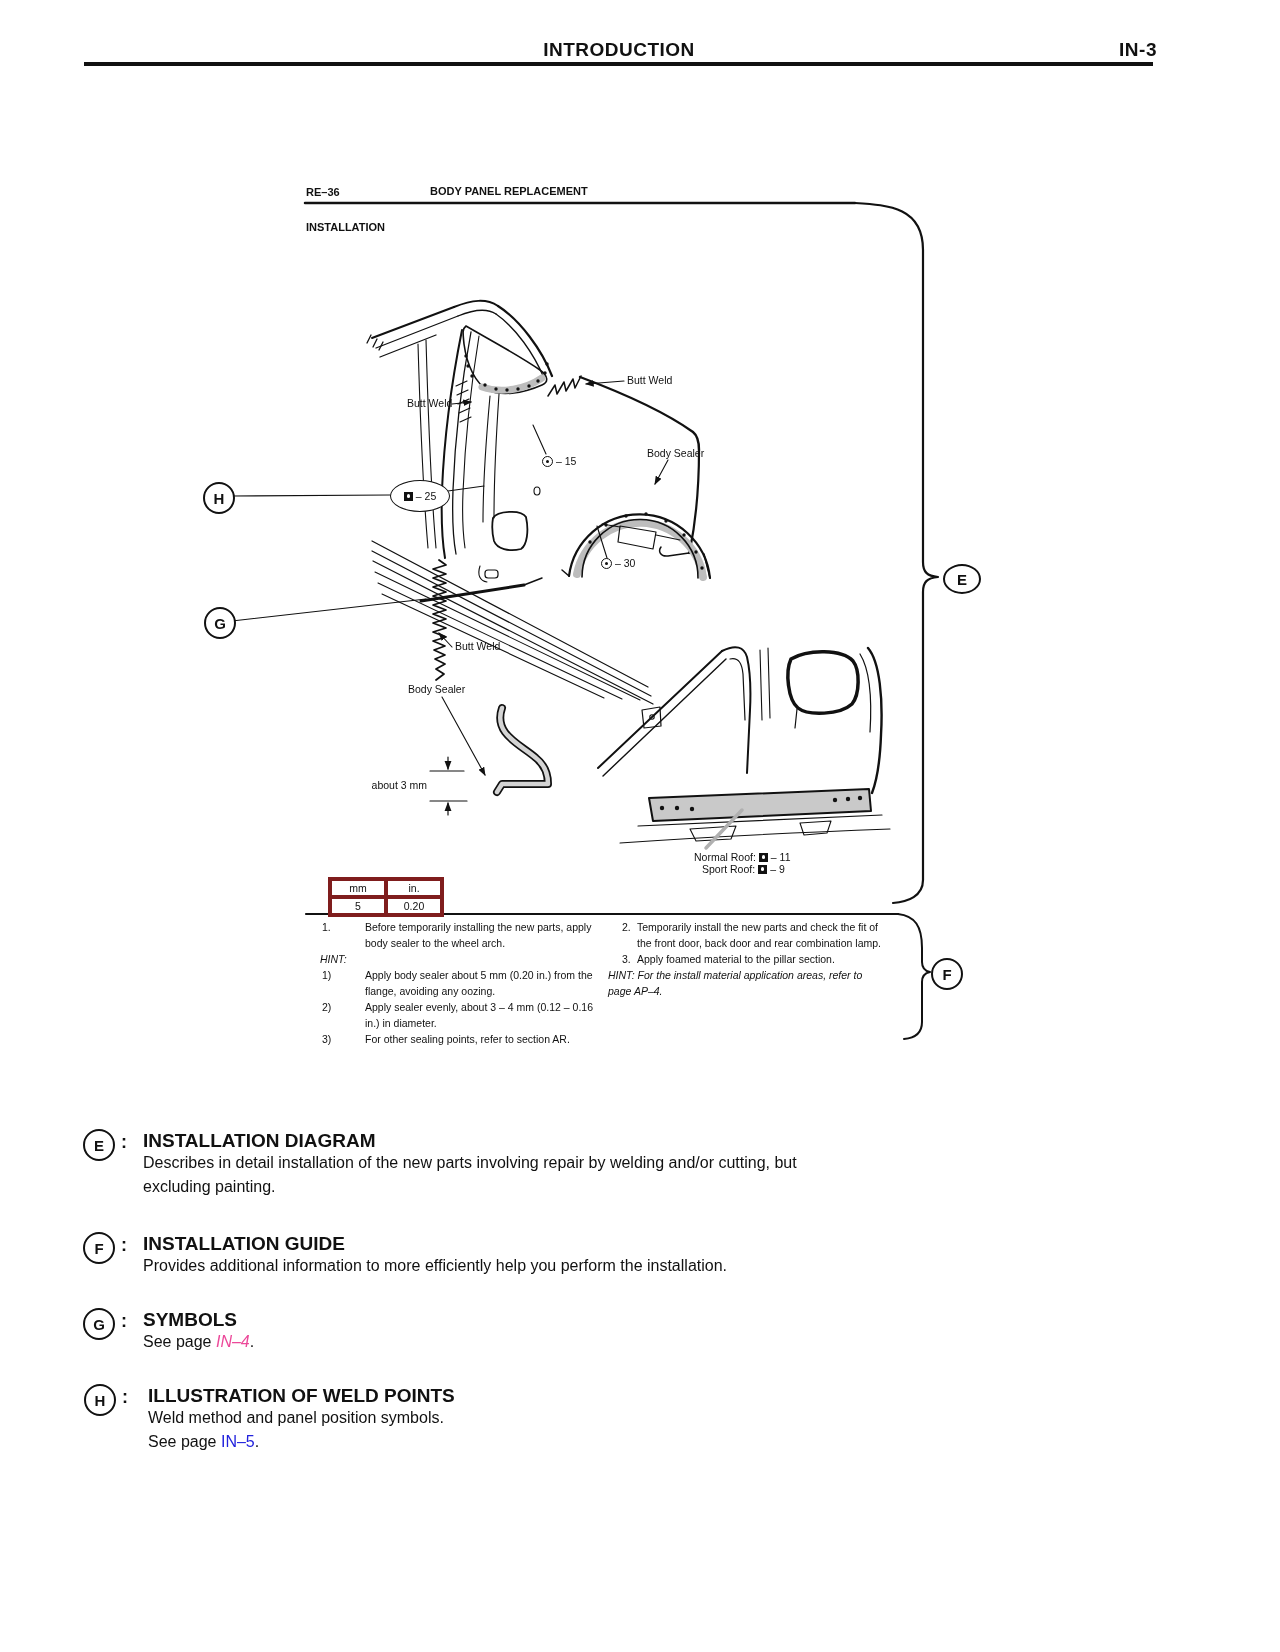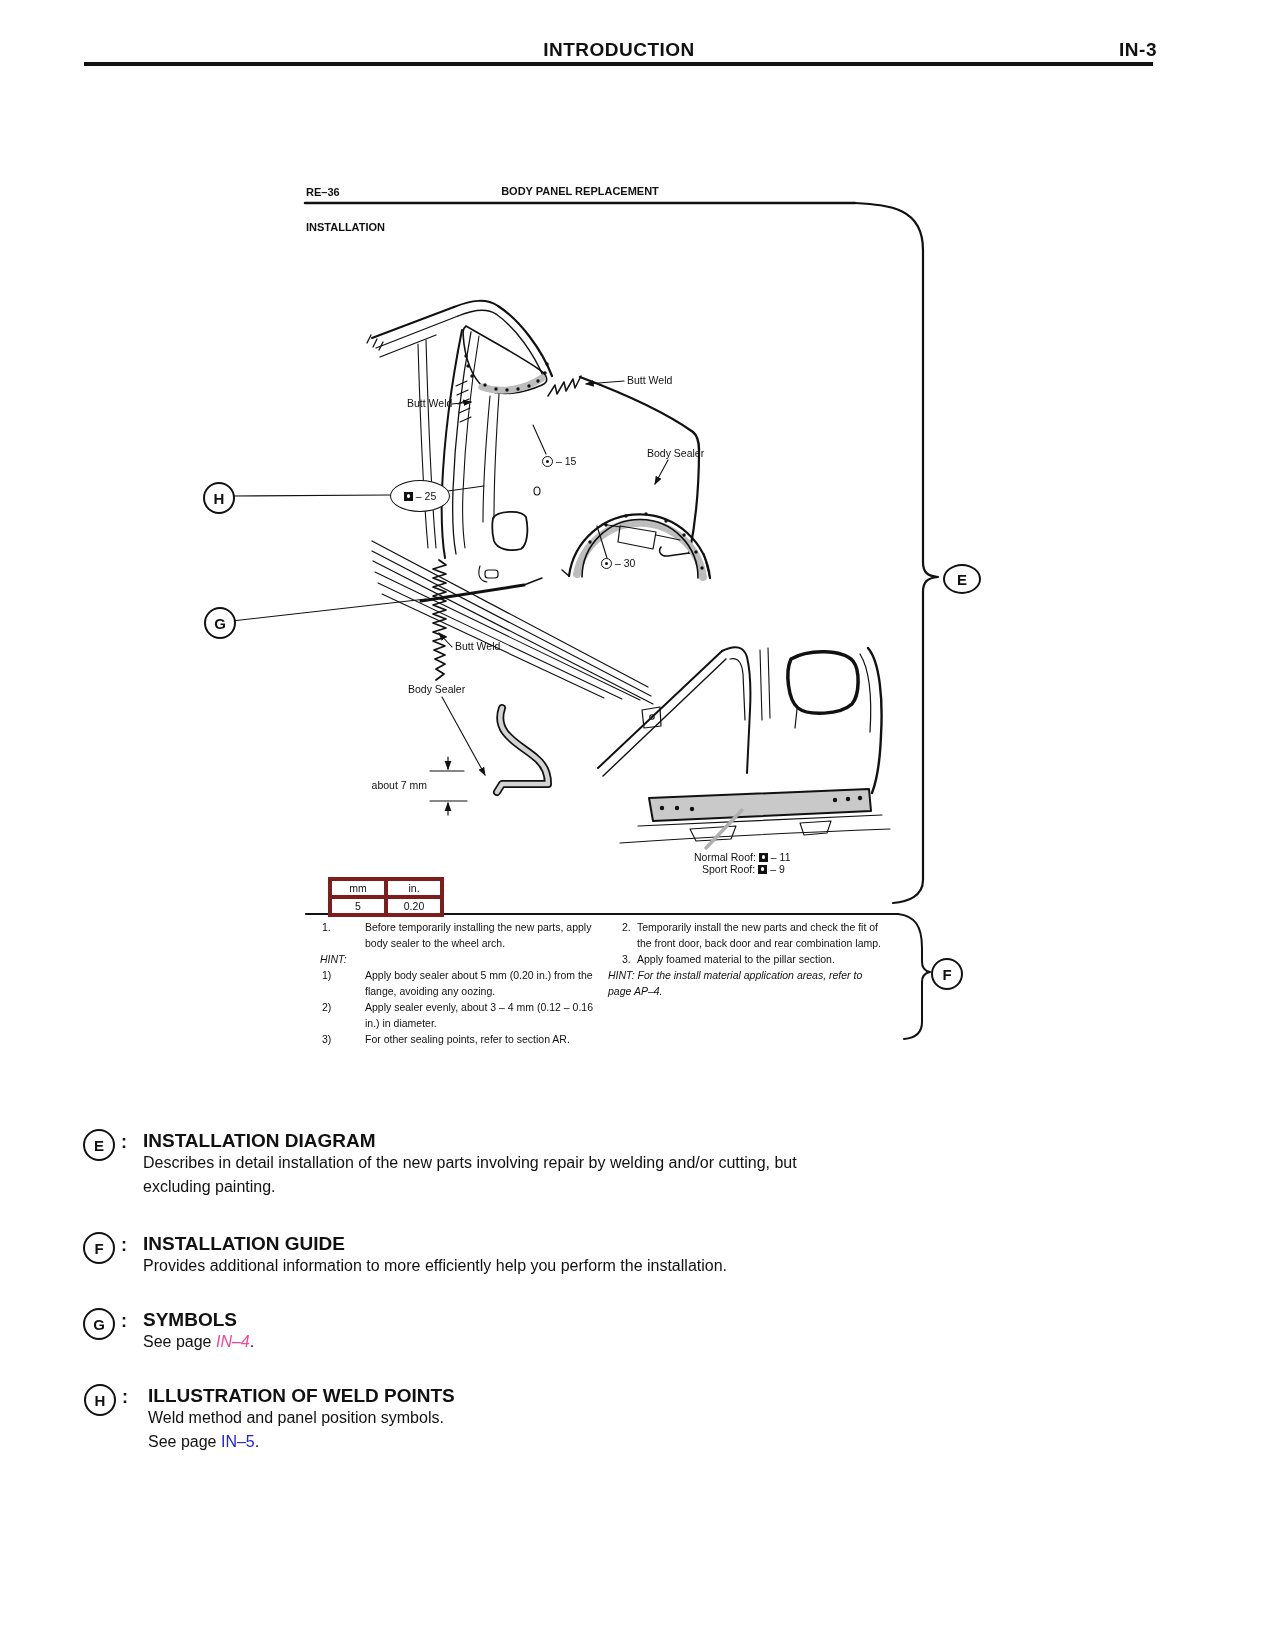--- a/index.html
+++ b/index.html
@@ -35,21 +35,21 @@
   svg{position:absolute;left:190px;top:180px;}
 </style>
 </head>
 <body>
 
 <div class="main-title" style="left:519px;top:39px;width:200px;text-align:center;">INTRODUCTION</div>
 <div class="main-title" style="left:1097px;top:39px;width:60px;text-align:right;">IN-3</div>
 <div class="header-rule" style="left:84px;top:62px;width:1069px;height:4px;"></div>
 
 <div class="x-small-bold" style="left:306px;top:186px;">RE–36</div>
-<div class="x-small-bold" style="left:430px;top:185px;width:300px;text-align:center;">BODY PANEL REPLACEMENT</div>
+<div class="x-small-bold" style="left:430px;top:185px;width:300px;text-align:left;">BODY PANEL REPLACEMENT</div>
 <div class="x-small-bold" style="left:306px;top:221px;">INSTALLATION</div>
 
 <svg width="800" height="880" viewBox="0 0 800 880">
   <defs>
     <marker id="ah" markerWidth="8" markerHeight="6" refX="7" refY="3" orient="auto">
       <path d="M0,0 L8,3 L0,6 Z" fill="#111"></path>
     </marker>
   </defs>
   <g stroke="#111" fill="none" stroke-linecap="round" stroke-linejoin="round">
 
@@ -209,21 +209,21 @@
   <span class="sym-c"></span>
   <span>– 30</span>
   </div>
 <div class="lbl" style="left:455px;top:640px;">
   <span>Butt Weld</span>
   </div>
 <div class="lbl" style="left:408px;top:683px;">
   <span>Body Sealer</span>
   </div>
 <div class="lbl" style="left:370px;top:779px;width:57px;justify-content:flex-end;">
-  <span>about 7 mm</span>
+  <span>about 3 mm</span>
   </div>
 <div class="lbl" style="left:694px;top:851px;">
   <span>Normal Roof:</span>
   <span class="sym-s"></span>
   <span>– 11</span>
   </div>
 <div class="lbl" style="left:702px;top:863px;">
   <span>Sport Roof:</span>
   <span class="sym-s"></span>
   <span>– 9</span>

